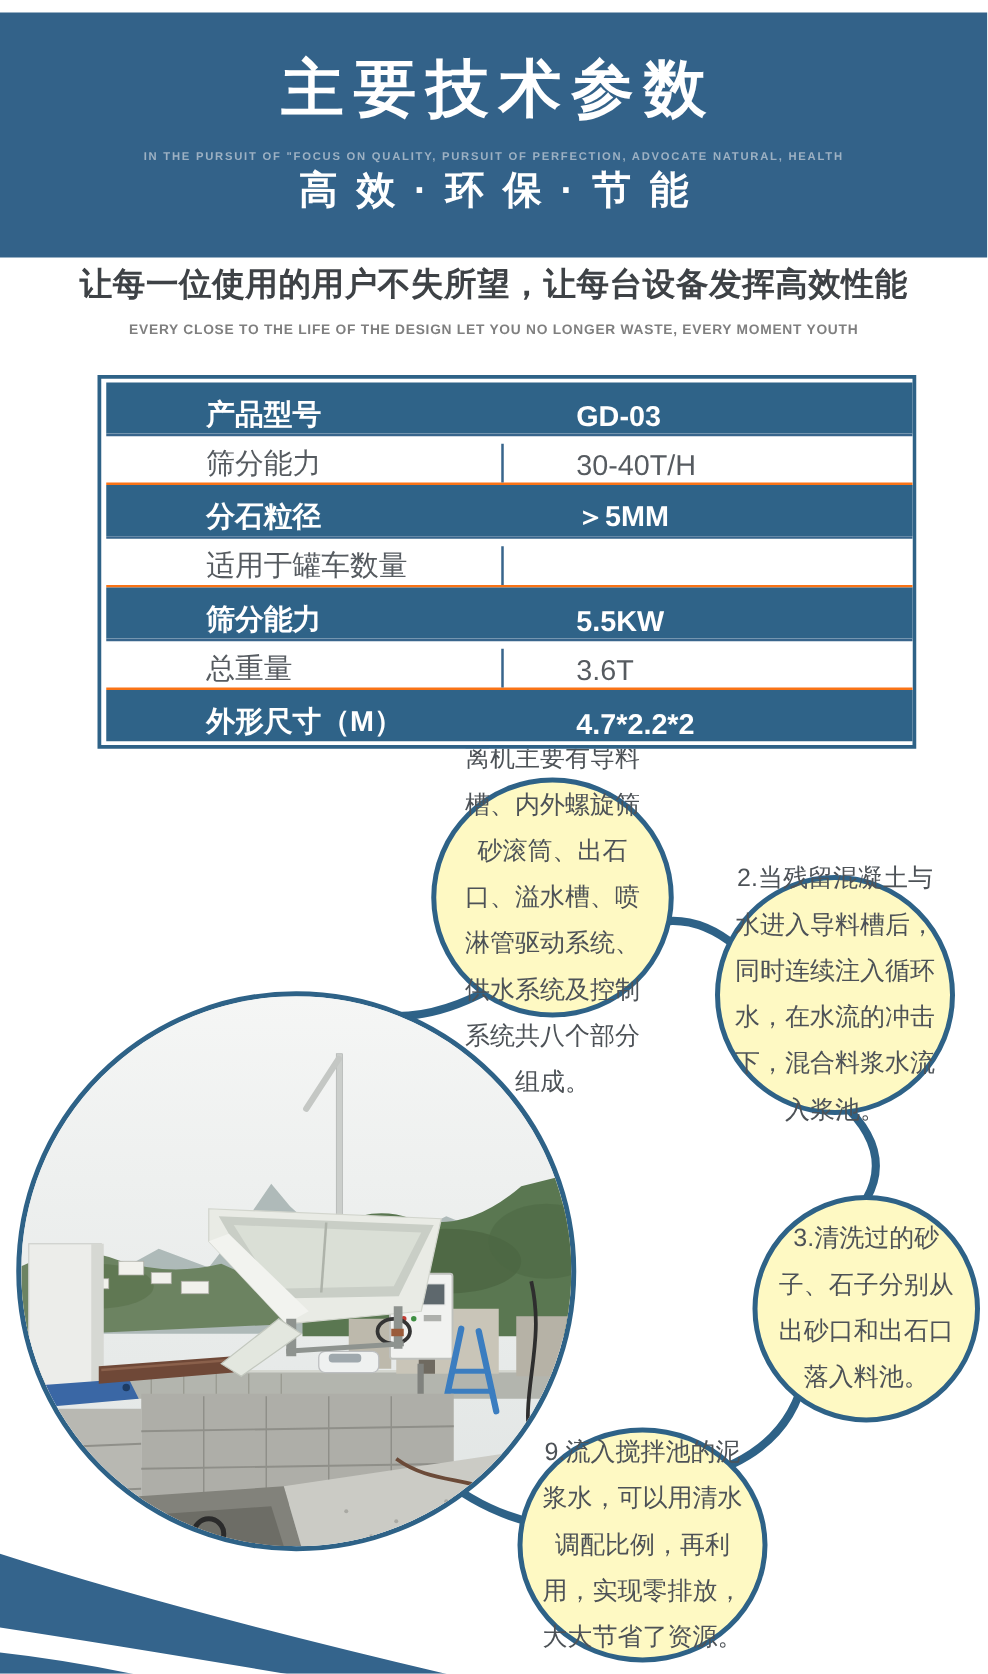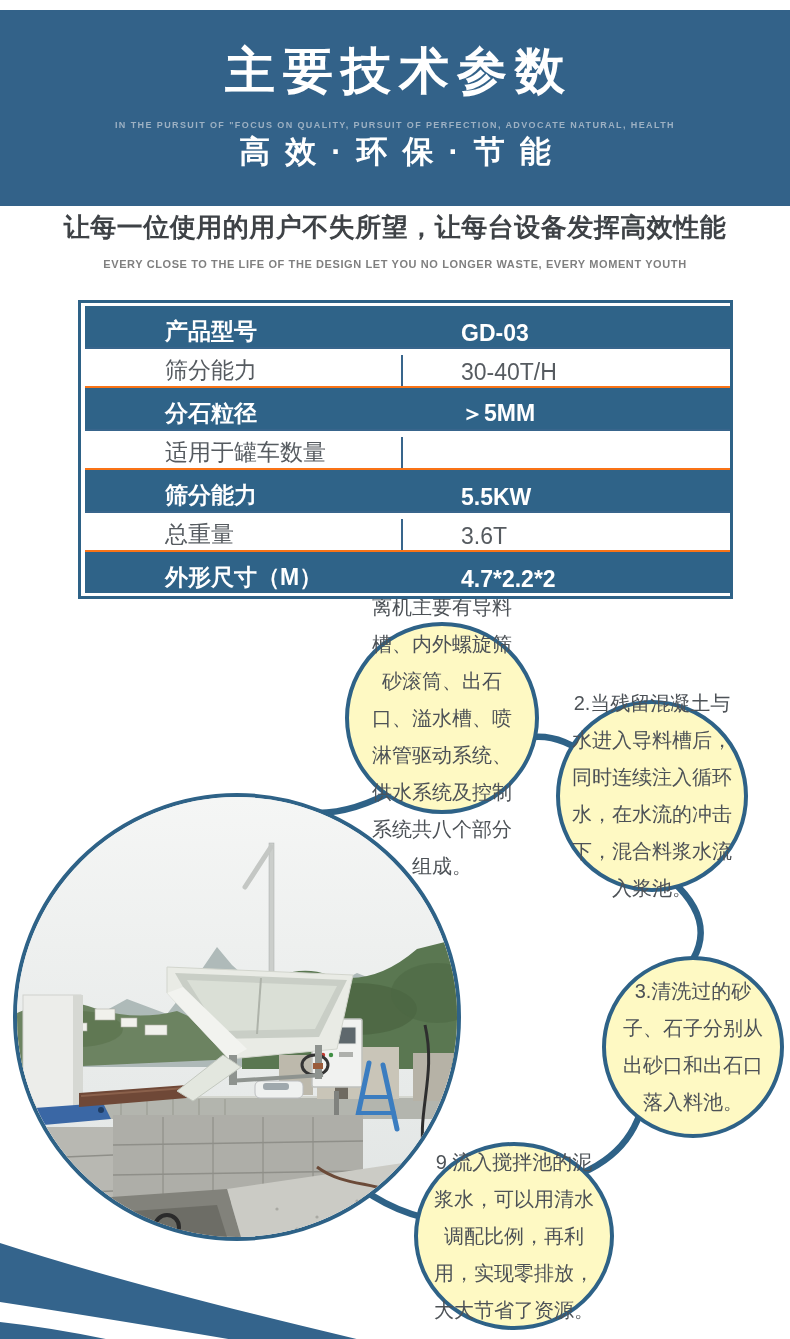--- a/index.html
+++ b/index.html
@@ -46,21 +46,21 @@
   
   .overlay { position:absolute; left:0; top:0; width:790px; height:1339px; z-index:1; }
   
   .step-circle {
     position:absolute; z-index:2; background:#fef9c3;
     border:4px solid #2e6287; border-radius:50%;
     display:flex; align-items:center; justify-content:center;
     text-align:center; color:#4d5257; font-size:20px; line-height:1.85;
   }
   .c1 { left:345px; top:622px; width:194px; height:192px; padding:6px 15px; }
-  .c2 { left:556px; top:700px; width:192px; height:192px; padding:6px 10px; }
+  .c2 { left:572px; top:700px; width:192px; height:192px; padding:6px 10px; }
   .c3 { left:602px; top:956px; width:182px; height:182px; padding:6px 14px; }
   .c4 { left:414px; top:1142px; width:200px; height:188px; padding:6px 10px; }
   
   .photo-circle {
     position:absolute; left:13px; top:793px; width:448px; height:448px; z-index:2;
     border:4px solid #2e6287; border-radius:50%; overflow:hidden; background:#eef0ef;
   }
   .photo-circle svg { display:block; }
 </style>
 </head>

